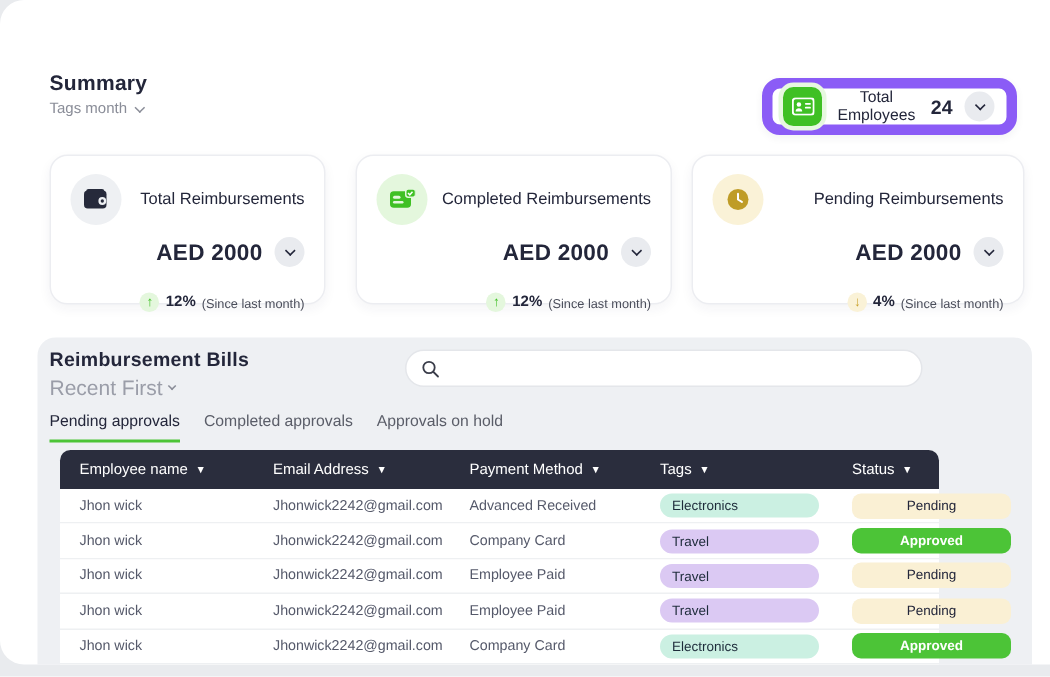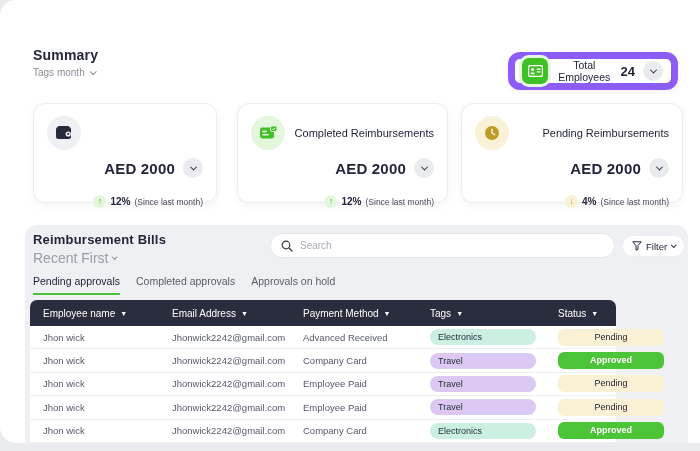--- a/index.html
+++ b/index.html
@@ -88,21 +88,21 @@
     font-size:9.5px; color:#23263a;
   }
   .filter-btn .chev { width:4px; height:4px; border-color:#23263a; }
 
   
   .tabs { position:absolute; left:8px; top:50px; display:flex; gap:16px; }
   .tab { font-size:10.5px; color:#5a5d68; padding-bottom:6px; cursor:pointer; }
   .tab.active { color:#23263a; border-bottom:2px solid #4cc437; }
 
   
-  .table { position:absolute; left:5px; top:75px; width:586px; }
+  .table { position:absolute; left:15px; top:75px; width:586px; }
   .thead {
     height:26px; background:#2a2d3d; border-radius:7px 7px 0 0;
     display:grid; grid-template-columns:129px 131px 127px 128px 1fr;
     align-items:center; padding:0 13px; color:#fff; font-size:10px;
   }
   .th { display:flex; align-items:center; gap:5px; cursor:pointer; }
   .th-tri { font-size:7px; line-height:1; }
   .tbody { background:#fff; }
   .trow {
     height:23.4px; display:grid; grid-template-columns:129px 131px 127px 128px 1fr;
@@ -157,20 +157,21 @@
   <div class="card card-1">
     <div class="card-top">
       <span class="card-icon-circle circle-gray">
         <svg width="17" height="14" viewBox="0 0 17 14">
           <rect x="0" y="1" width="15" height="12" rx="2.5" fill="#262a3b"></rect>
           <rect x="1.5" y="0" width="12" height="3" rx="1.5" fill="#262a3b"></rect>
           <circle cx="12.2" cy="8" r="2.6" fill="#eef0f3"></circle>
           <circle cx="12.2" cy="8" r="1.1" fill="#262a3b"></circle>
         </svg>
       </span>
+      <span class="card-title">Total Reimbursements</span>
     </div>
     <div class="card-amount-row">
       <span class="card-amount">AED 2000</span>
       <span class="chev-circle">
           <span class="chev dark"></span>
         </span>
     </div>
     <div class="card-divider div-navy"></div>
     <div class="card-foot">
       <span class="arrow-bubble arrow-up">↑</span>
@@ -240,32 +241,22 @@
       </div>
     </div>
 
     <div class="search-box">
       <span>
         <svg width="12" height="12" viewBox="0 0 12 12">
           <circle cx="5" cy="5" r="3.8" fill="none" stroke="#3a3d4a" stroke-width="1.2"></circle>
           <line x1="8" y1="8" x2="11" y2="11" stroke="#3a3d4a" stroke-width="1.2" stroke-linecap="round"></line>
         </svg>
       </span>
-      <input class="search-input" type="text" placeholder="Search" style="">
-    </div>
-
-    <div class="filter-btn">
-      <span>
-        <svg width="10" height="10" viewBox="0 0 10 10">
-          <path d="M0.8 0.8h8.4L6 4.6v3.6l-2 1V4.6z" fill="none" stroke="#23263a" stroke-width="1"></path>
-        </svg>
-      </span>
-      <span>Filter</span>
-      <span class="chev"></span>
-    </div>
+    </div>
+
 
     <div class="tabs">
       <div class="tab active">Pending approvals</div>
       <div class="tab">Completed approvals</div>
       <div class="tab">Approvals on hold</div>
     </div>
 
     <div class="table">
       <div class="thead">
         <div class="th">

